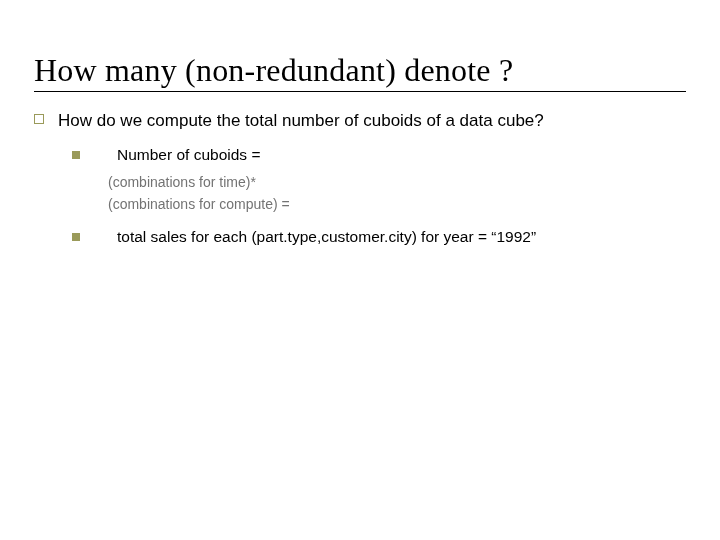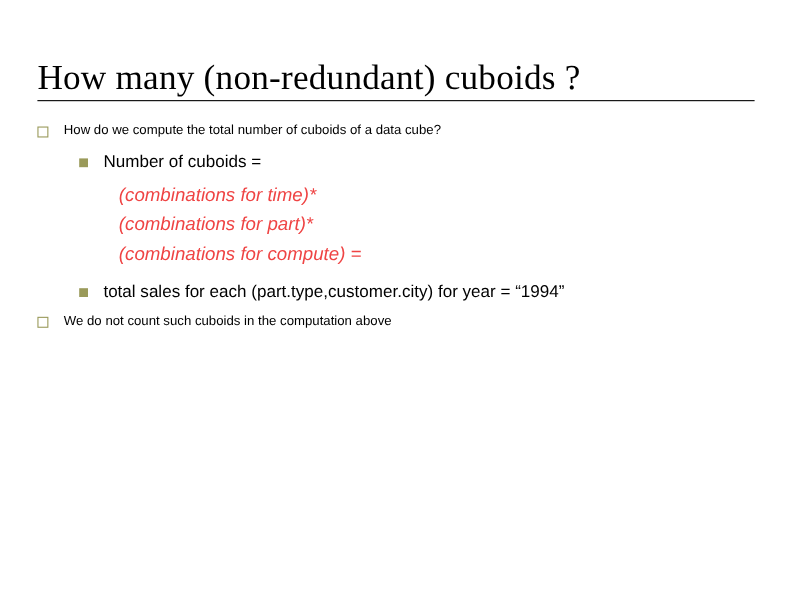--- a/index.html
+++ b/index.html
@@ -18,85 +18,80 @@
     font-family: "Times New Roman", Times, serif;
     font-size: 32px;
     font-weight: 400;
     border-bottom: 1.5px solid #000;
     padding-bottom: 2px;
     margin-bottom: 18px;
     letter-spacing: 0.2px;
   }
   .l1 {
     display: flex;
-    align-items: center;
+    align-items: flex-start;
     margin-bottom: 12px;
-    font-size: 12px;
+    font-size: 17px;
     line-height: 1.35;
   }
   .l1 .bullet {
     width: 10px;
     height: 10px;
     border: 1.5px solid #9a9a5a;
     margin-right: 14px;
     margin-top: 4px;
     flex-shrink: 0;
   }
   .l1 .text { flex: 1; }
   .l2 {
     display: flex;
     align-items: flex-start;
     margin-left: 38px;
     margin-bottom: 6px;
     font-size: 15.5px;
     line-height: 1.35;
+    gap: 23px;
   }
   .l2 .bullet {
     width: 8px;
     height: 8px;
     background: #9a9a5a;
     margin-right: 14px;
     margin-top: 6px;
     flex-shrink: 0;
   }
   .l2 .text { flex: 1; }
   .l3 {
     margin-left: 74px;
-    font-size: 17px;
+    font-size: 14px;
     line-height: 1.55;
-    color: #ef4444;
-    font-style: italic;
+    color: #737373;
   }
   .group-top { margin-bottom: 12px; }
 </style>
 </head>
 <body>
 
 <div class="slide">
-  <h1 class="title">How many (non-redundant) cuboids ?</h1>
+  <h1 class="title">How many (non-redundant) denote ?</h1>
 
   <div class="l1">
     <span class="bullet"></span>
     <span class="text">How do we compute the total number of cuboids of a data cube?</span>
   </div>
 
 
   <div class="group-top">
     <div class="l2">
       <span class="bullet"></span>
       <span class="text">Number of cuboids =</span>
     </div>
     <div class="l3">(combinations for time)*</div>
-    <div class="l3">(combinations for part)*</div>
     <div class="l3">(combinations for compute) =</div>
   </div>
 
 
   <div class="l2">
     <span class="bullet"></span>
-    <span class="text">total sales for each (part.type,customer.city) for year = “1994”</span>
+    <span class="text">total sales for each (part.type,customer.city) for year = “1992”</span>
   </div>
 
-  <div class="l1">
-    <span class="bullet"></span>
-    <span class="text">We do not count such cuboids in the computation above</span>
-  </div>
 </div>
 
 </body></html>

